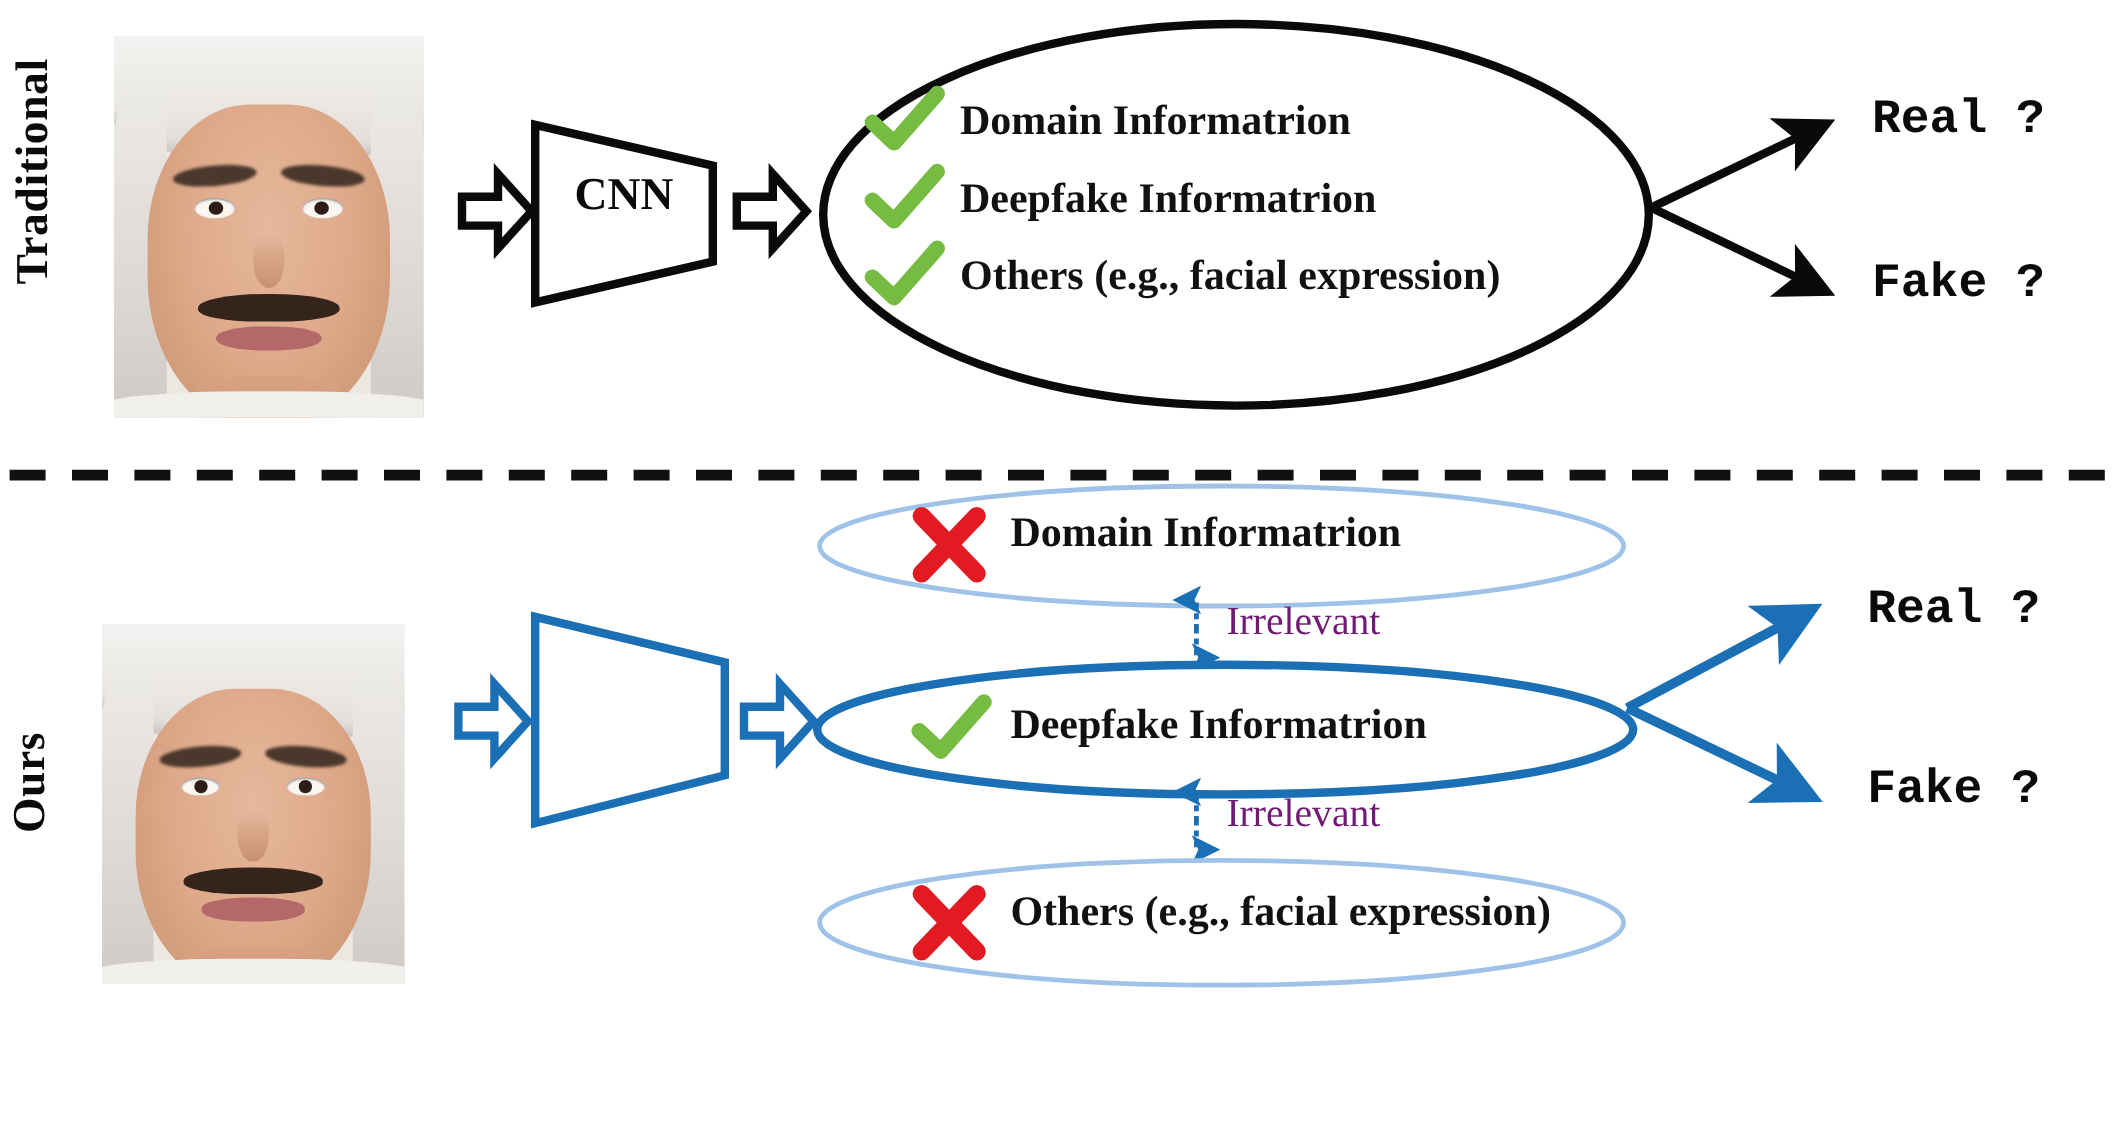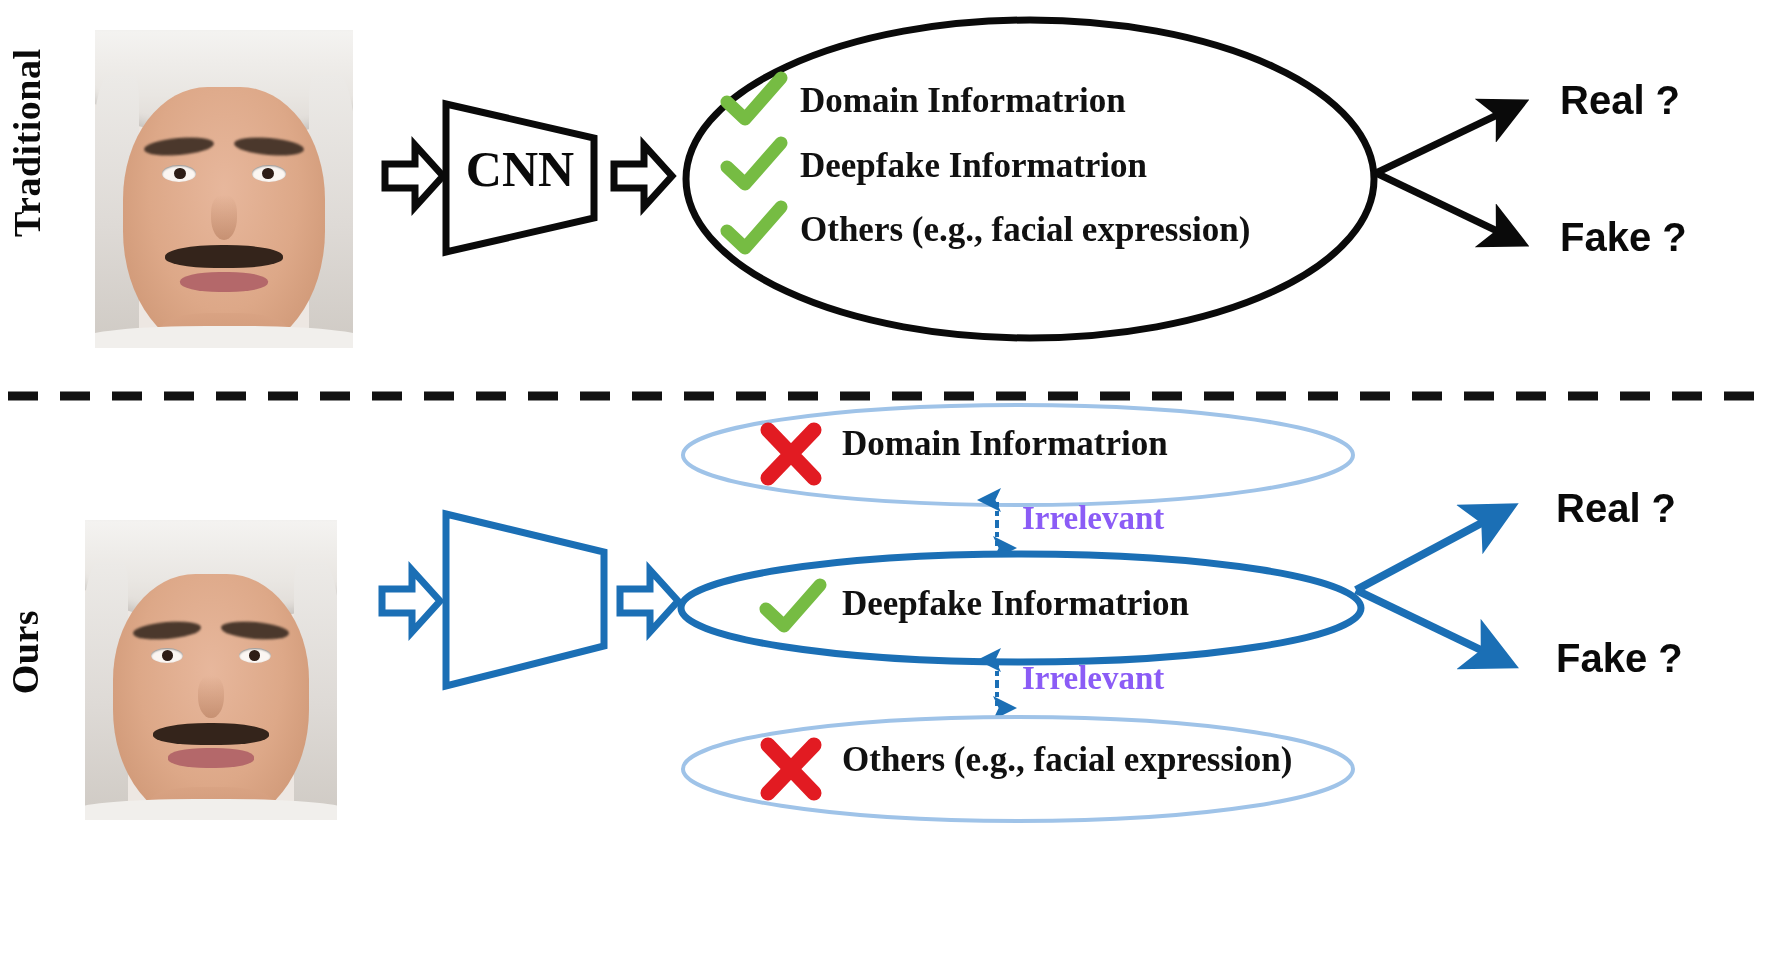--- a/index.html
+++ b/index.html
@@ -114,29 +114,29 @@
   }
 
   
   .item-text {
     font-family: "Liberation Serif", "DejaVu Serif", serif;
     font-weight: bold;
     color: #111111;
     white-space: nowrap;
   }
   .endpoint-text {
-    font-family: Liberation Sans, sans-serif;
+    font-family: Liberation Mono, monospace;
     font-weight: bold;
     color: #0a0a0a;
     white-space: nowrap;
   }
   .irrelevant-text {
     font-family: "Liberation Serif", "DejaVu Serif", serif;
-    font-weight: bold;
-    color: #8b5cf6;
+    font-weight: normal;
+    color: #701a75;
     white-space: nowrap;
   }
   .block-text {
     font-family: "Liberation Serif", "DejaVu Serif", serif;
     font-weight: bold;
     color: #0a0a0a;
     white-space: nowrap;
   }
   svg { display: block; overflow: visible; }
 </style>
@@ -171,21 +171,21 @@
     <svg width="62" height="72" viewBox="0 0 62 72">
       <polygon points="2,24 32,24 32,5 60,36 32,67 32,48 2,48" fill="#ffffff" stroke="#0a0a0a" stroke-width="7" stroke-linejoin="miter"></polygon>
     </svg>
   </div>
 
   <div class="abs" style="left:440px; top:100px;">
     <svg width="160" height="156" viewBox="0 0 160 156">
       <polygon points="6,4 154,38 154,118 6,152" fill="#ffffff" stroke="#0a0a0a" stroke-width="7" stroke-linejoin="miter"></polygon>
     </svg>
   </div>
-  <div class="abs block-text" style="left:440px; top:140px; width:160px; text-align:center; font-size:50px;">CNN</div>
+  <div class="abs block-text" style="left:440px; top:140px; width:160px; text-align:center; font-size:38px;">CNN</div>
 
   <div class="abs" style="left:612px; top:140px;">
     <svg width="62" height="72" viewBox="0 0 62 72">
       <polygon points="2,24 32,24 32,5 60,36 32,67 32,48 2,48" fill="#ffffff" stroke="#0a0a0a" stroke-width="7" stroke-linejoin="miter"></polygon>
     </svg>
   </div>
 
   <div class="abs" style="left:680px; top:14px;">
     <svg width="700" height="330" viewBox="0 0 700 330">
       <ellipse cx="350" cy="165" rx="344" ry="159" fill="#ffffff" stroke="#0a0a0a" stroke-width="7"></ellipse>

